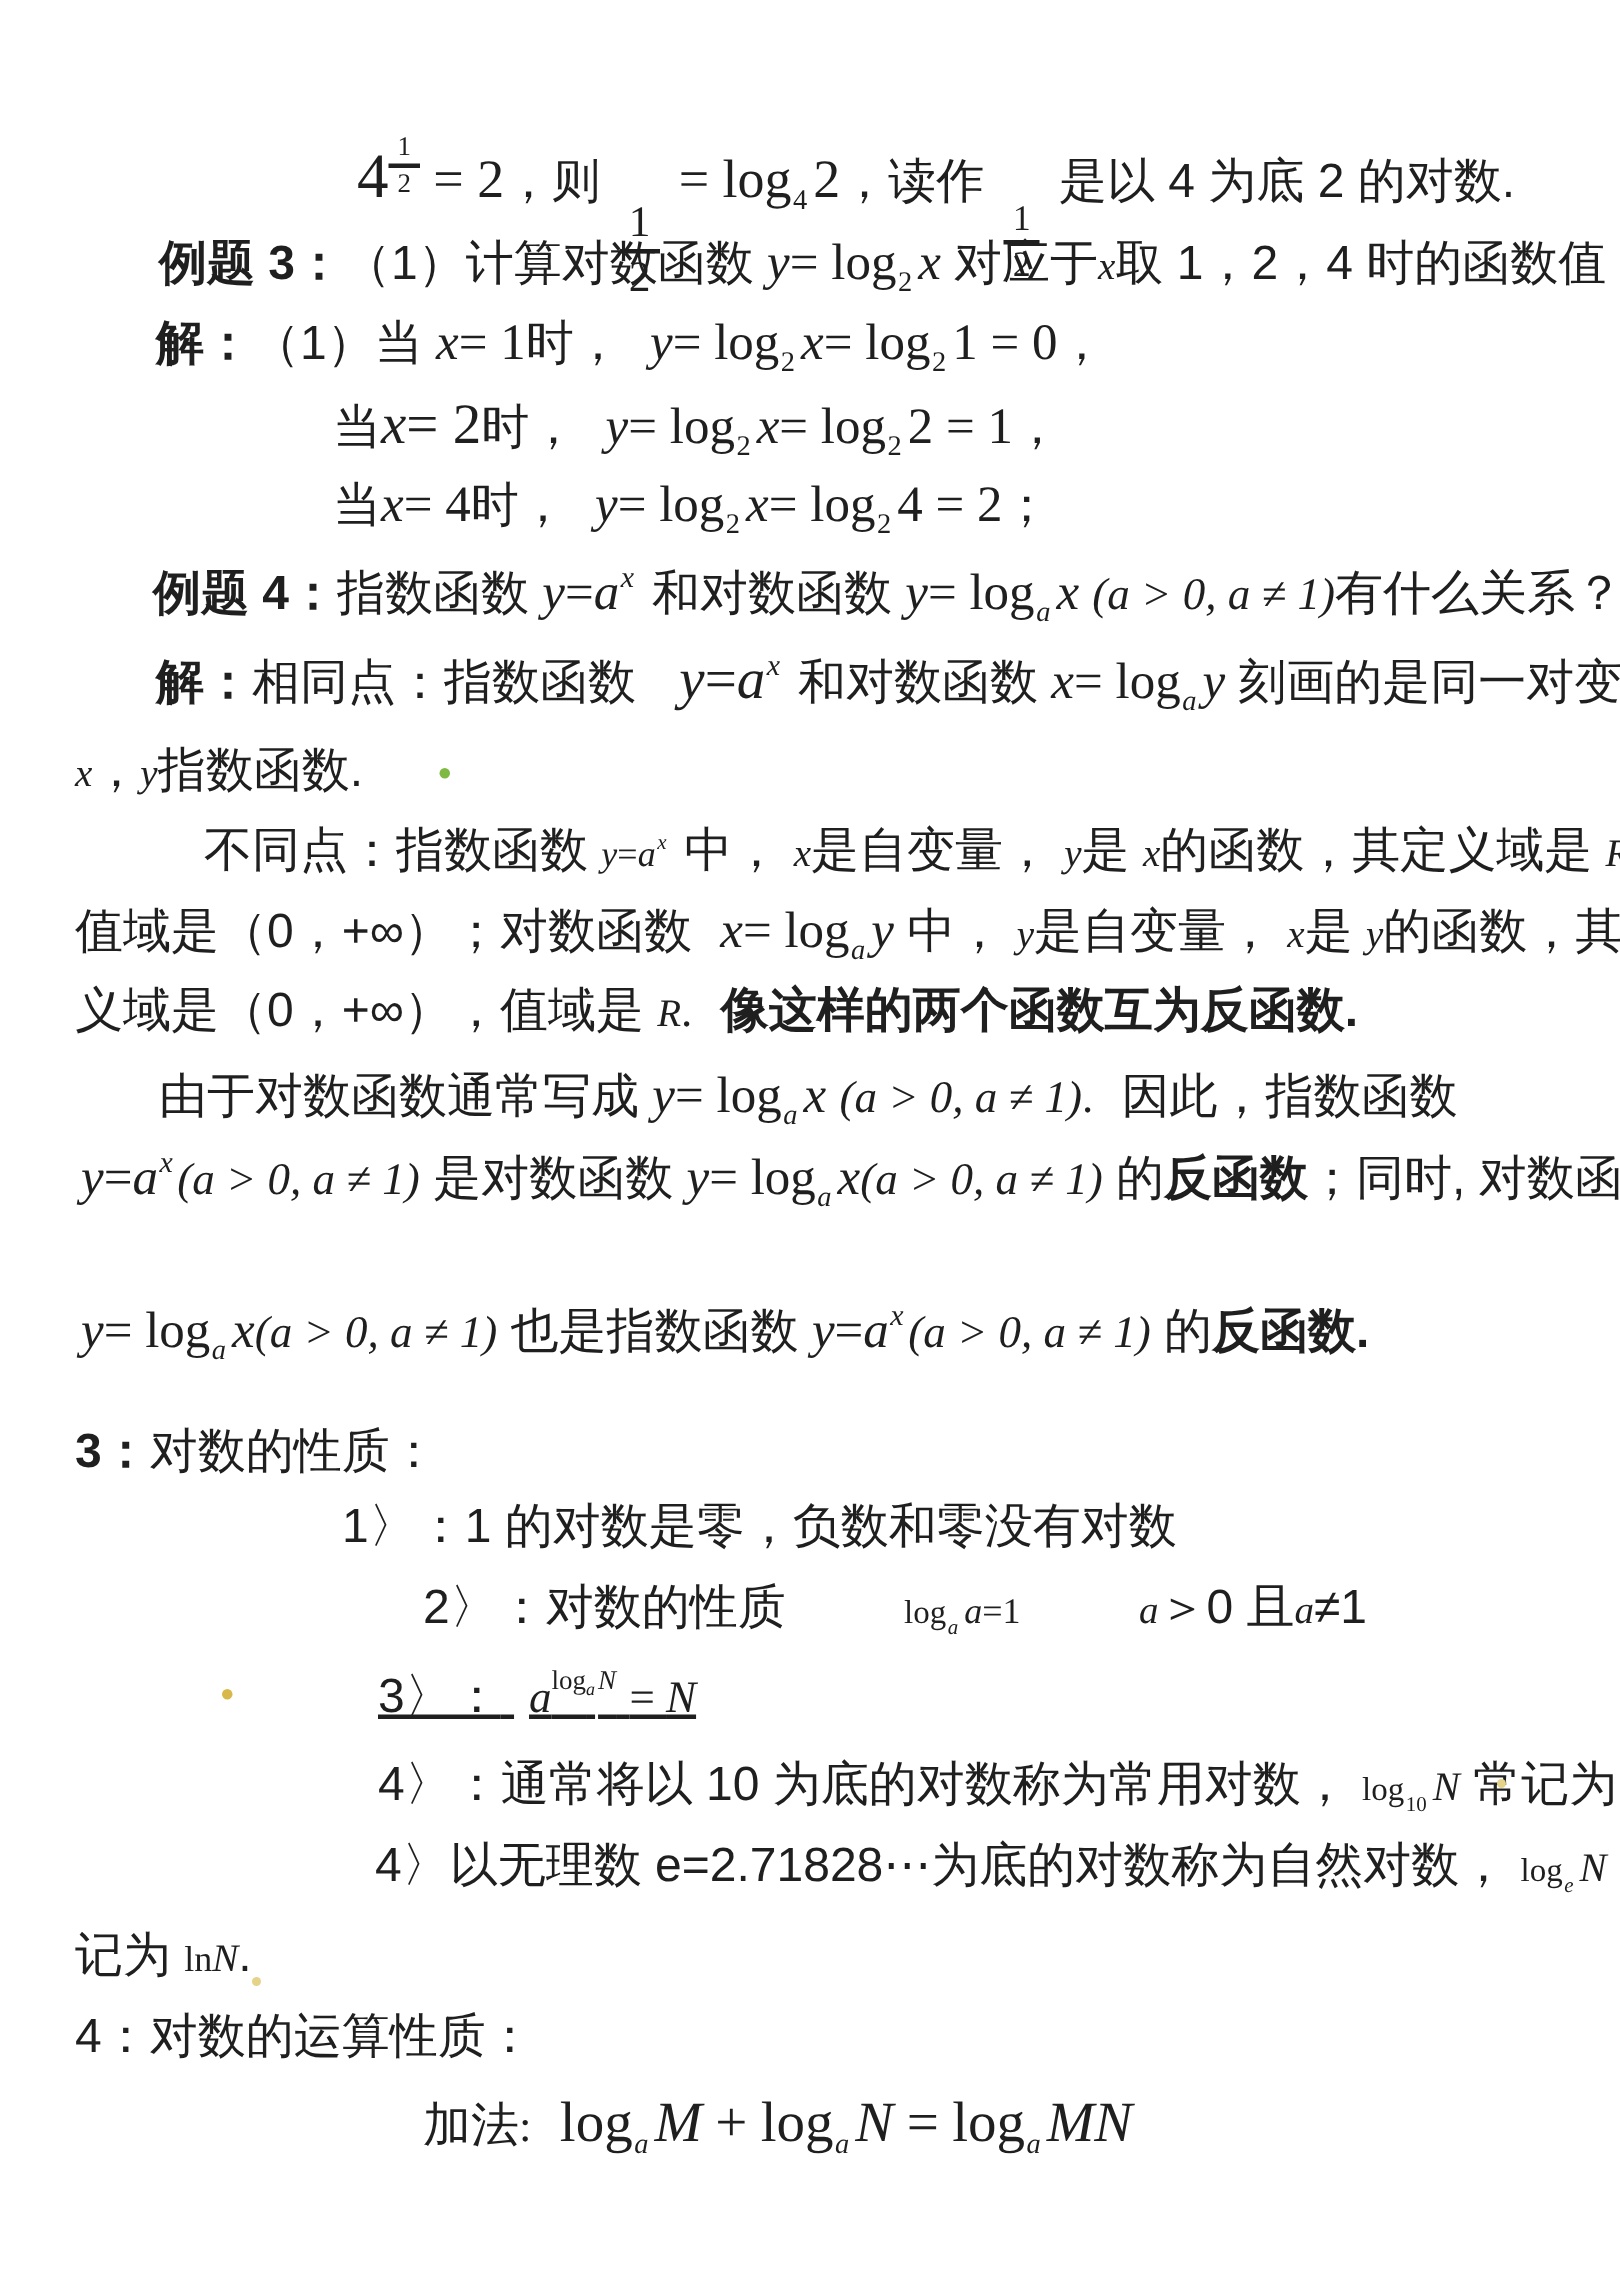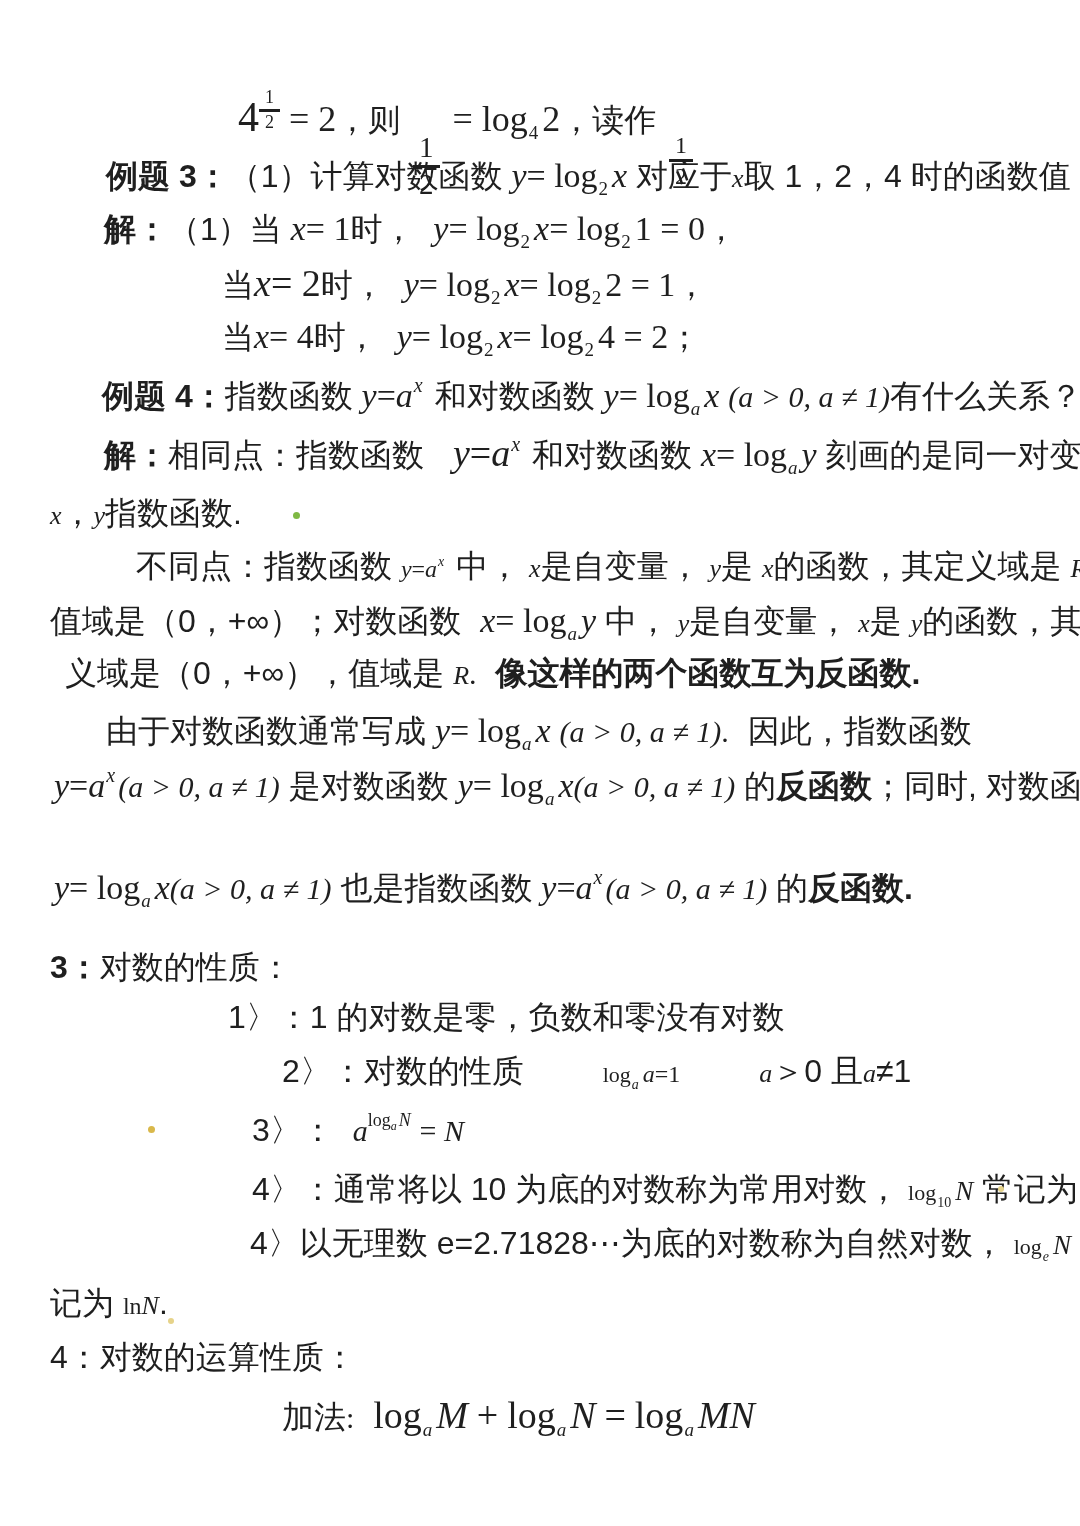--- a/index.html
+++ b/index.html
@@ -57,20 +57,21 @@
     <span class="frac fr-big">
         <span class="fn">1</span>
         <span class="fd">2</span>
       </span>
     <span class="mr f36">=</span>
     <span class="mr f36">log</span><span class="sbt">4</span><span class="mr f36">2</span><span class="cn">，读作</span>
     <span class="frac fr-mid">
         <span class="fn">1</span>
         <span class="fd">2</span>
       </span>
+    <span class="cn">是以 4 为底 2 的对数.</span>
   </div>
 
   <div class="line" style="top:153px;left:106px;">
     <span class="cnb">例题 3：</span><span class="cn">（1）计算对数函数</span>
     <span class="m f34">y</span><span class="mr f34">= log</span><span class="sbt">2</span><span class="m f34">x</span>
     <span class="cn">对应于</span><span class="m f26">x</span><span class="cn">取 1，2，4 时的函数值；</span>
   </div>
 
   <div class="line" style="top:206px;left:104px;">
     <span class="cnb">解：</span><span class="cn">（1）当</span>
@@ -120,21 +121,21 @@
 
   <div class="line" style="top:598px;left:50px;">
     <span class="cn">值域是（0，+∞）；对数函数</span>
     <span class="m f34 gap10">x</span><span class="mr f34">= log</span><span class="sbt it">a</span><span class="m f34">y</span>
     <span class="cn">中，</span>
     <span class="m f26">y</span><span class="cn">是自变量，</span>
     <span class="m f26">x</span><span class="cn">是</span>
     <span class="m f26">y</span><span class="cn">的函数，其定</span>
   </div>
 
-  <div class="line" style="top:652px;left:65px;">
+  <div class="line" style="top:652px;left:50px;">
     <span class="cn">义域是（0，+∞），值域是</span>
     <span class="m f26">R</span><span class="mr f30">.</span>
     <span class="cnb gap10">像这样的两个函数互为反函数.</span>
   </div>
 
   <div class="line" style="top:708px;left:106px;">
     <span class="cn">由于对数函数通常写成</span>
     <span class="m f34">y</span><span class="mr f34">= log</span><span class="sbt it">a</span><span class="m f34">x</span>
     <span class="m f30">(a &gt; 0, a ≠ 1)</span><span class="mr f30">.</span>
     <span class="cn gap10">因此，指数函数</span>
@@ -161,21 +162,21 @@
   <div class="line" style="top:996px;left:228px;text-align:right;">
     <span class="cn">1〉：1 的对数是零，负数和零没有对数</span>
   </div>
 
   <div class="line" style="top:1050px;left:252px;margin-left:30px;">
     <span class="cn">2〉：对数的性质</span>
     <span class="mr f22 gap70">log</span><span class="sbt tiny it">a</span><span class="m f24">a</span><span class="mr f24">=1</span>
     <span class="m f26 gap70">a</span><span class="cn">＞0 且</span><span class="m f26">a</span><span class="cn">≠1</span>
   </div>
 
-  <div class="line" style="top:1108px;left:252px;">
+  <div class="line" style="top:1108px;left:252px;text-decoration:underline;">
     <span class="cn">3〉：</span>
     <span class="m f30 gap10">a</span><span class="supg"><span class="mr">log</span><span class="sb2">a</span><span class="nit">N</span></span>
     <span class="mr f30"> = </span><span class="m f30">N</span>
   </div>
 
   <div class="line" style="top:1168px;left:252px;">
     <span class="cn">4〉：通常将以 10 为底的对数称为常用对数，</span>
     <span class="mr f22">log</span><span class="sbt tiny">10</span><span class="m f27">N</span>
     <span class="cn">常记为</span>
     

